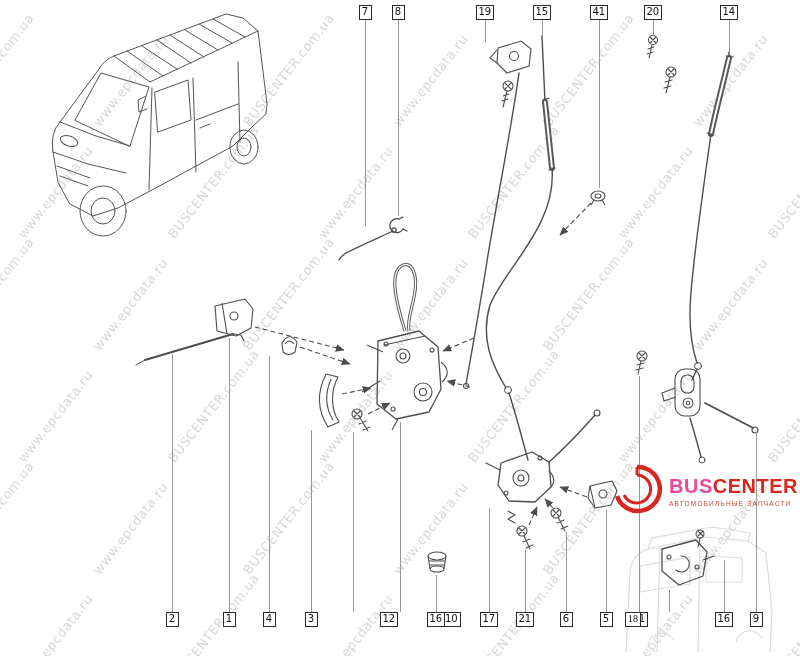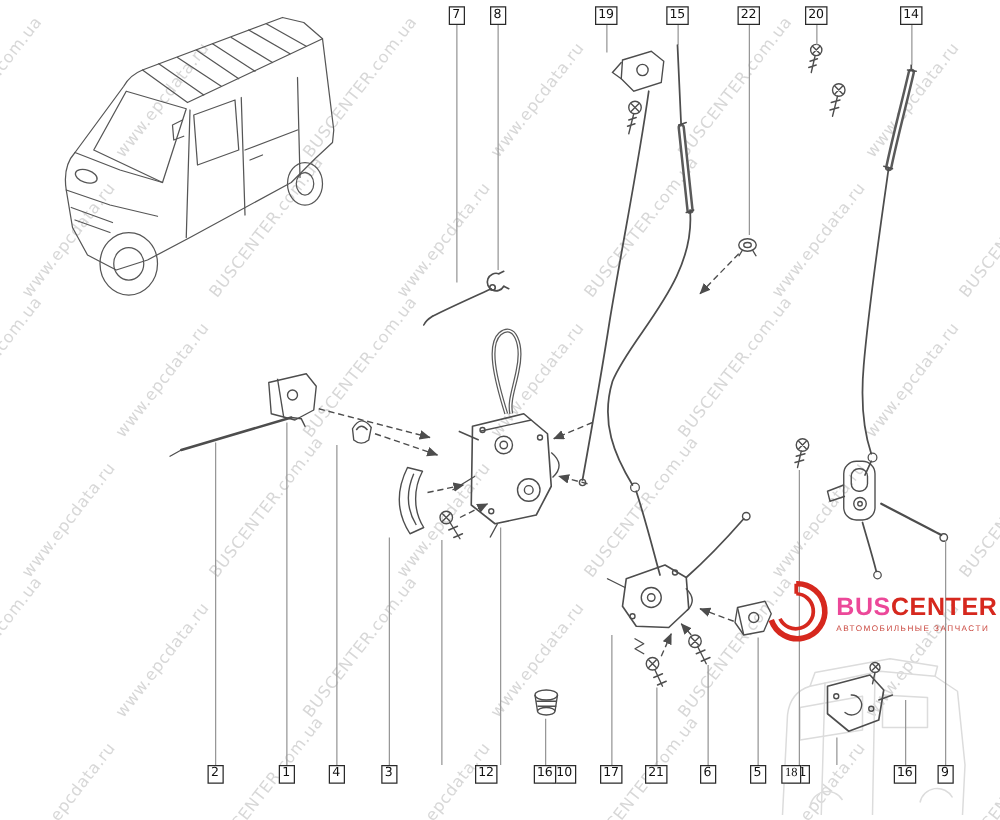--- a/index.html
+++ b/index.html
@@ -288,21 +288,21 @@
   <div class="callout-layer">
       <div class="leader" style="left: 365px; top: 20px; height: 206px;"></div>
       <div class="callout" style="top: 5px; left: 358.5px;">7</div>
       <div class="leader" style="left: 398px; top: 20px; height: 196px;"></div>
       <div class="callout" style="top: 5px; left: 391.5px;">8</div>
       <div class="leader" style="left: 485px; top: 20px; height: 22px;"></div>
       <div class="callout" style="top: 5px; left: 475.5px;">19</div>
       <div class="leader" style="left: 542px; top: 20px; height: 16px;"></div>
       <div class="callout" style="top: 5px; left: 532.5px;">15</div>
       <div class="leader" style="left: 599px; top: 20px; height: 168px;"></div>
-      <div class="callout" style="top: 5px; left: 589.5px;">22</div>
+      <div class="callout" style="top: 5px; left: 589.5px;">41</div>
       <div class="leader" style="left: 653px; top: 20px; height: 16px;"></div>
       <div class="callout" style="top: 5px; left: 643.5px;">20</div>
       <div class="leader" style="left: 729px; top: 20px; height: 32px;"></div>
       <div class="callout" style="top: 5px; left: 719.5px;">14</div>
       <div class="leader" style="left: 172px; top: 354px; height: 258px;"></div>
       <div class="callout" style="top: 612px; left: 165.5px;">2</div>
       <div class="leader" style="left: 229px; top: 338px; height: 274px;"></div>
       <div class="callout" style="top: 612px; left: 222.5px;">1</div>
       <div class="leader" style="left: 269px; top: 356px; height: 256px;"></div>
       <div class="callout" style="top: 612px; left: 262.5px;">4</div>

